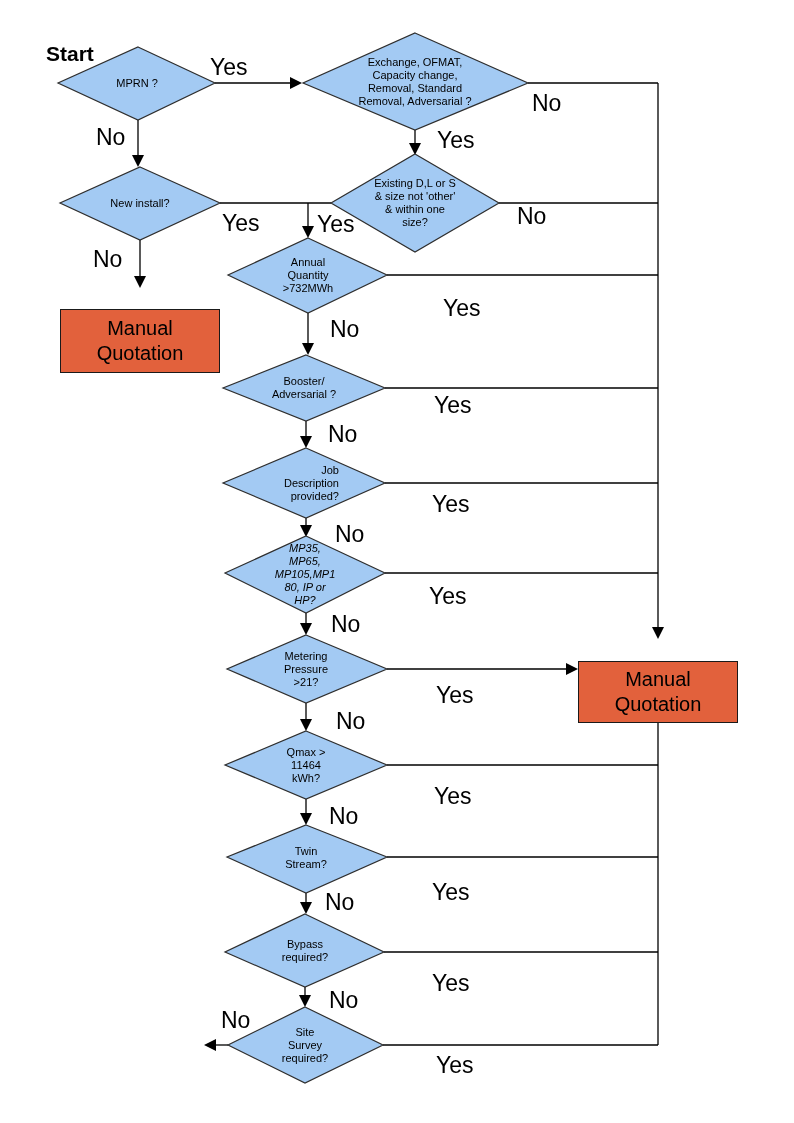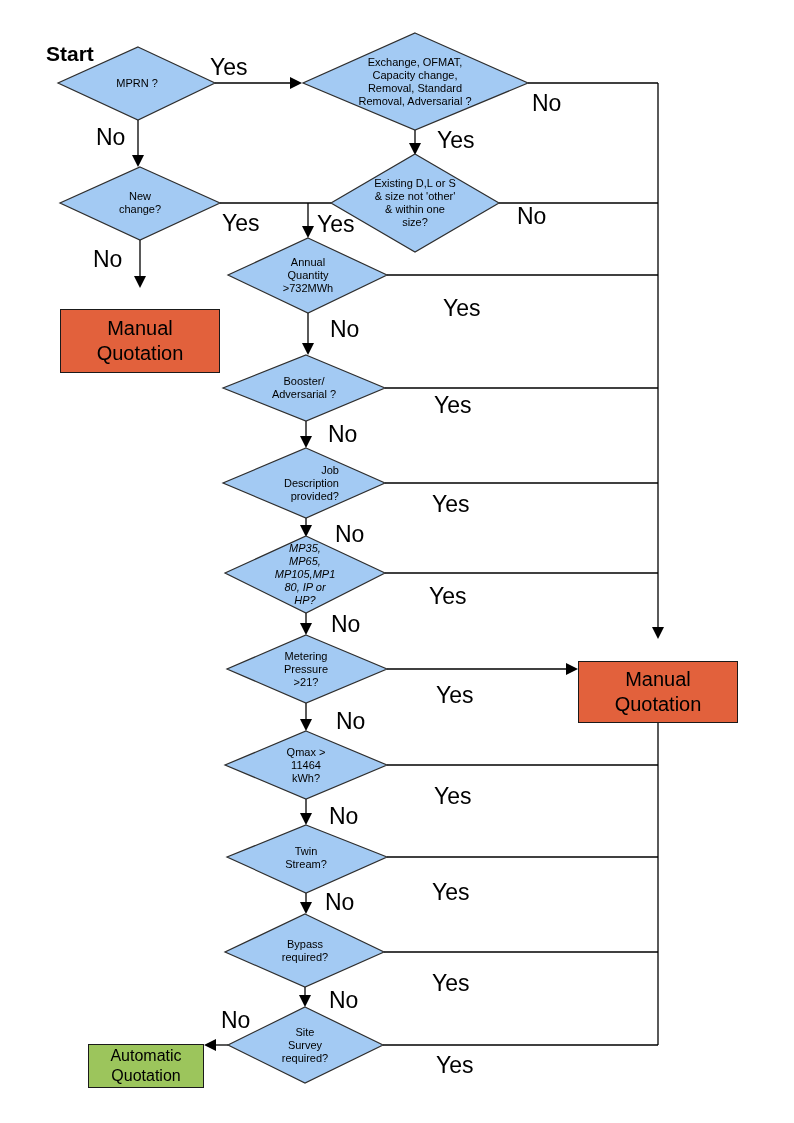--- a/index.html
+++ b/index.html
@@ -92,40 +92,37 @@
     <polygon class="decision" points="306,731 387,765 306,799 225,765"></polygon>
     <polygon class="decision" points="306,825 387,857 306,893 227,857"></polygon>
     <polygon class="decision" points="305,914 384,952 305,987 225,952"></polygon>
     <polygon class="decision" points="305,1007 383,1045 305,1083 228,1045"></polygon>
   </svg>
 
   <div class="start-label" style="left:46px;top:42px;">Start</div>
 
   <div class="node-label" style="left:137px;top:83px;width:100px;">MPRN ?</div>
   <div class="node-label" style="left:415px;top:82px;width:118px;">Exchange, OFMAT, Capacity change, Removal, Standard Removal, Adversarial ?</div>
-  <div class="node-label" style="left:140px;top:203px;width:60px;">New change?</div>
+  <div class="node-label" style="left:140px;top:203px;width:60px;">New install?</div>
   <div class="node-label" style="left:415px;top:203px;width:82px;">Existing D,L or S &amp; size not 'other' &amp; within one size?</div>
   <div class="node-label" style="left:308px;top:275px;width:62px;">Annual Quantity &gt;732MWh</div>
   <div class="node-label" style="left:304px;top:388px;width:74px;">Booster/ Adversarial ?</div>
   <div class="node-label" style="left:304px;top:483px;width:70px;text-align:right;">Job Description provided?</div>
   <div class="node-label" style="left:305px;top:574px;width:63px;font-style:italic;">MP35, MP65, MP105,MP180, IP or HP?</div>
   <div class="node-label" style="left:306px;top:669px;width:60px;">Metering Pressure &gt;21?</div>
   <div class="node-label" style="left:306px;top:765px;width:48px;">Qmax &gt; 11464 kWh?</div>
   <div class="node-label" style="left:306px;top:858px;width:52px;">Twin Stream?</div>
   <div class="node-label" style="left:305px;top:951px;width:60px;">Bypass required?</div>
   <div class="node-label" style="left:305px;top:1045px;width:55px;">Site Survey required?</div>
 
   <div class="box manual" style="left:60px;top:288px;width:160px;height:64px;">
     <div class="inner">Manual Quotation</div>
   </div>
   <div class="box manual" style="left:578px;top:640px;width:160px;height:62px;">
     <div class="inner">Manual Quotation</div>
-  </div>
-  <div class="box auto" style="left:88px;top:1023px;width:116px;height:44px;">
-    <div class="inner">Automatic Quotation</div>
   </div>
 
   <div class="edge-label" style="left:210px;top:56px;">Yes</div>
   <div class="edge-label" style="left:96px;top:126px;">No</div>
   <div class="edge-label" style="left:532px;top:92px;">No</div>
   <div class="edge-label" style="left:437px;top:129px;">Yes</div>
   <div class="edge-label" style="left:222px;top:212px;">Yes</div>
   <div class="edge-label" style="left:317px;top:213px;">Yes</div>
   <div class="edge-label" style="left:517px;top:205px;">No</div>
   <div class="edge-label" style="left:93px;top:248px;">No</div>

